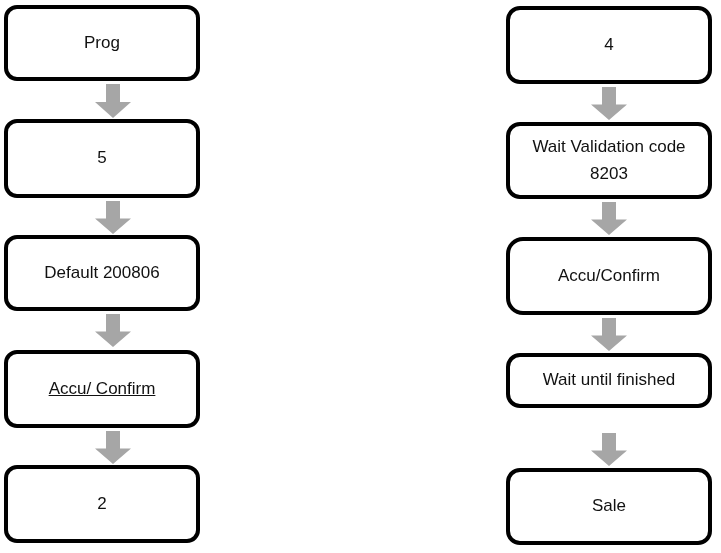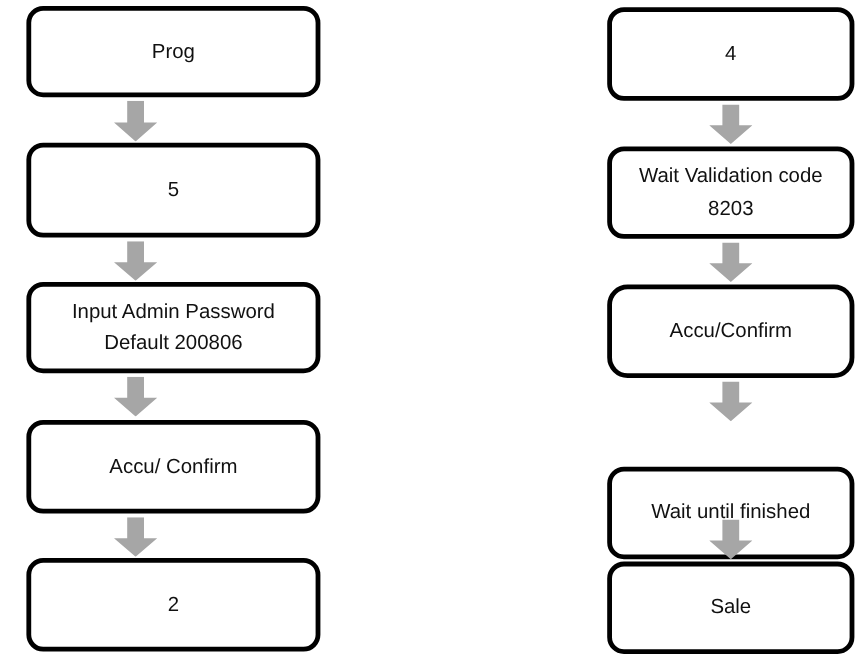--- a/index.html
+++ b/index.html
@@ -50,21 +50,21 @@
     position: absolute;
     width: 36px;
   }
   .arrow svg {
     display: block;
     width: 100%;
     height: 100%;
   }
 
   
-  .col-left  .node { left: 22px;   width: 245px; }
+  .col-left  .node { left: 4px;   width: 196px; border-radius: 13px; }
   .col-right .node { left: 506px; width: 206px; }
 
   .col-left  .arrow { left: 95px; }
   .col-right .arrow { left: 591px; }
 </style>
 </head>
 <body>
 
 <div class="flow-canvas">
 
@@ -84,31 +84,30 @@
       <span class="line">5</span>
     </div>
 
     <div class="arrow" style="top:201px; height:33px;">
       <svg viewBox="0 0 36 34" preserveAspectRatio="none" aria-hidden="true">
         <polygon points="11,0 25,0 25,18 36,18 18,34 0,18 11,18" fill="#a6a6a6"></polygon>
       </svg>
     </div>
 
     <div class="node" style="top:235px; height:76px;">
-      <span class="line">Input Admin Password</span>
       <span class="line">Default 200806</span>
     </div>
 
     <div class="arrow" style="top:314px; height:33px;">
       <svg viewBox="0 0 36 34" preserveAspectRatio="none" aria-hidden="true">
         <polygon points="11,0 25,0 25,18 36,18 18,34 0,18 11,18" fill="#a6a6a6"></polygon>
       </svg>
     </div>
 
-    <div class="node" style="top:350px; height:78px;">
+    <div class="node" style="top:350px; height:78px;text-decoration:underline;">
       <span class="line">Accu/ Confirm</span>
     </div>
 
     <div class="arrow" style="top:431px; height:33px;">
       <svg viewBox="0 0 36 34" preserveAspectRatio="none" aria-hidden="true">
         <polygon points="11,0 25,0 25,18 36,18 18,34 0,18 11,18" fill="#a6a6a6"></polygon>
       </svg>
     </div>
 
     <div class="node" style="top:465px; height:78px;">
@@ -143,21 +142,21 @@
     <div class="node" style="top:237px; height:78px;border-radius:17px;">
       <span class="line">Accu/Confirm</span>
     </div>
 
     <div class="arrow" style="top:318px; height:33px;">
       <svg viewBox="0 0 36 34" preserveAspectRatio="none" aria-hidden="true">
         <polygon points="11,0 25,0 25,18 36,18 18,34 0,18 11,18" fill="#a6a6a6"></polygon>
       </svg>
     </div>
 
-    <div class="node" style="top:353px; height:77px;margin-top:36px;">
+    <div class="node" style="top:353px; height:55px;">
       <span class="line">Wait until finished</span>
     </div>
 
     <div class="arrow" style="top:433px; height:33px;">
       <svg viewBox="0 0 36 34" preserveAspectRatio="none" aria-hidden="true">
         <polygon points="11,0 25,0 25,18 36,18 18,34 0,18 11,18" fill="#a6a6a6"></polygon>
       </svg>
     </div>
 
     <div class="node" style="top:468px; height:77px;">

